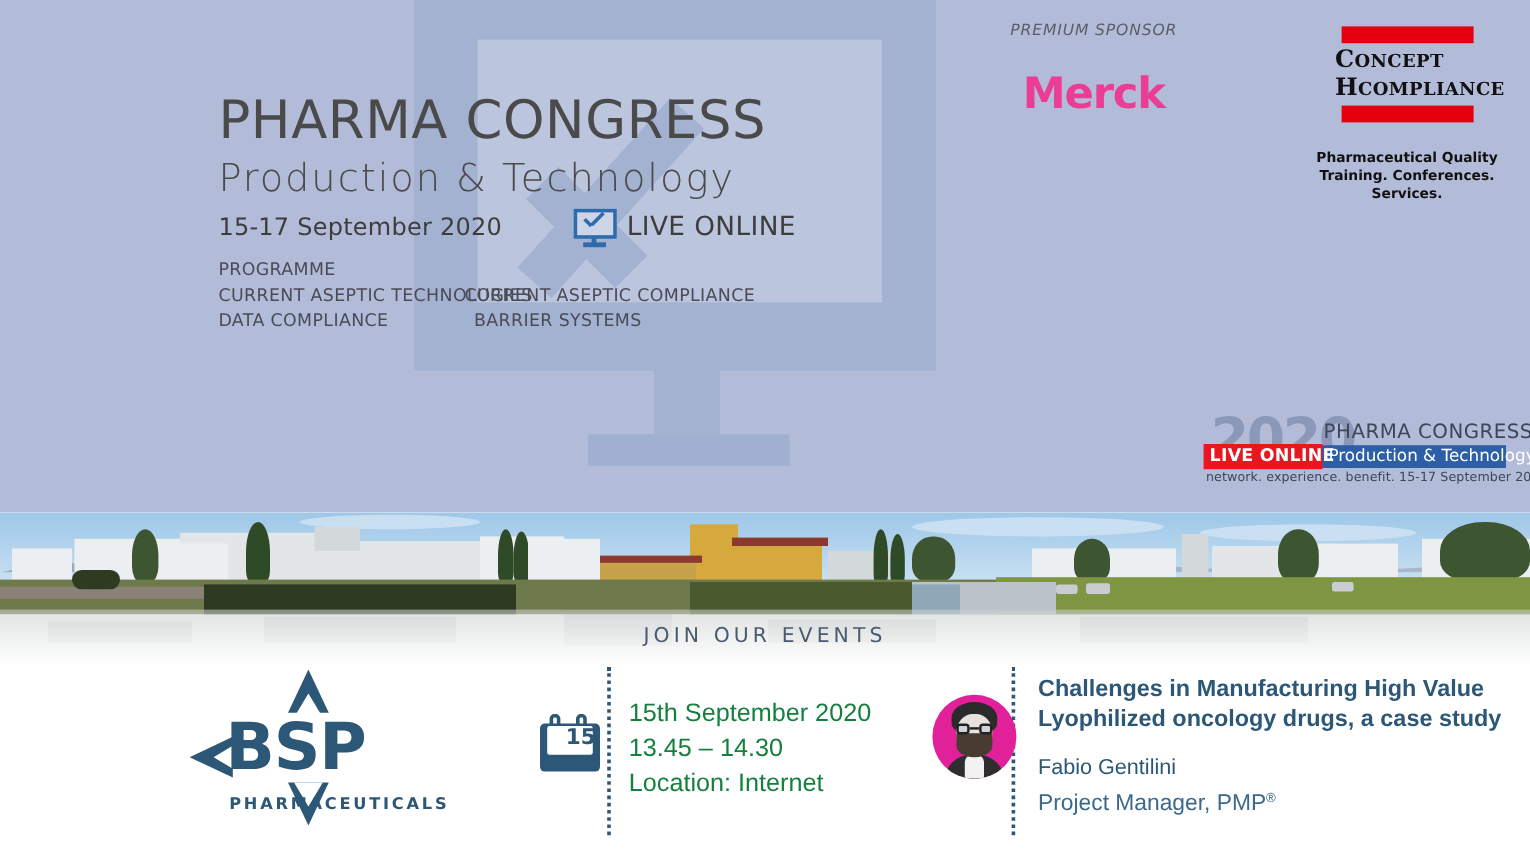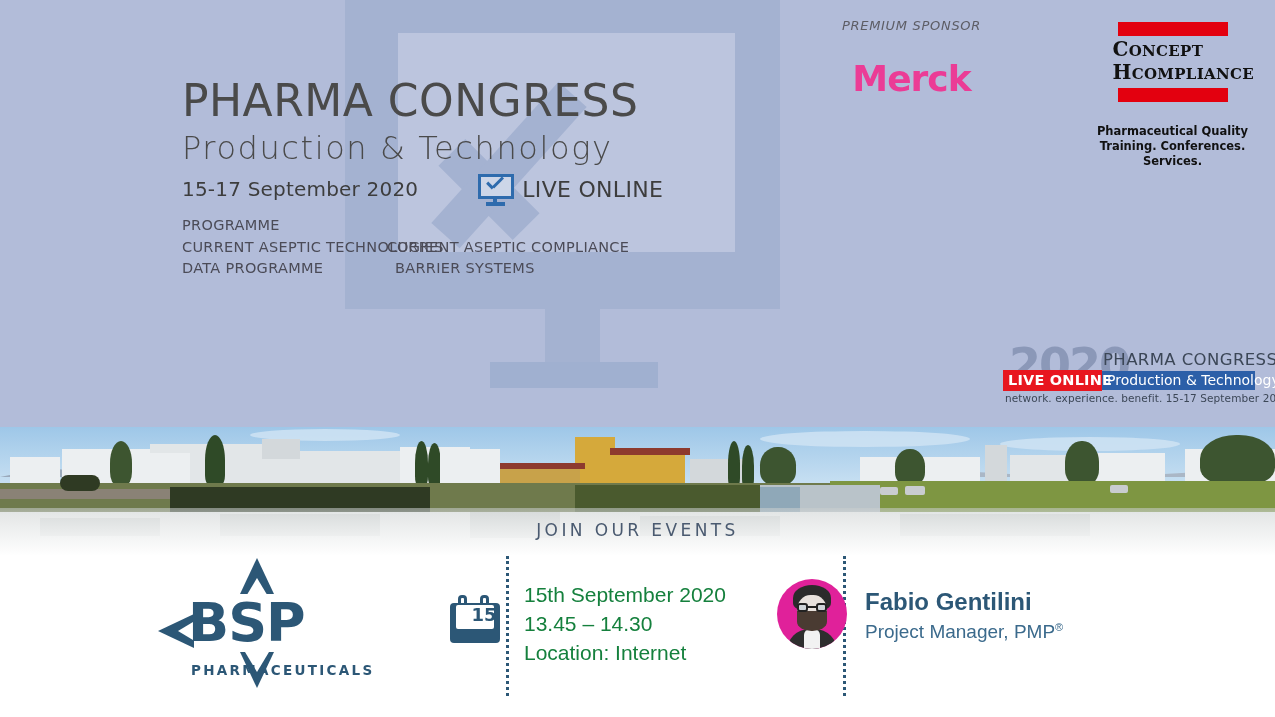--- a/index.html
+++ b/index.html
@@ -137,21 +137,21 @@
   .avatar .face{position:absolute;left:20px;top:16px;width:30px;height:34px;background:#e8e2dd;border-radius:45% 45% 48% 48%;}
   .avatar .beard{position:absolute;left:20px;top:32px;width:30px;height:20px;background:#4a3b32;border-radius:0 0 48% 48%;}
   .avatar .gl{position:absolute;top:24px;width:11px;height:9px;border:2px solid #222;border-radius:3px;box-sizing:border-box;background:#cfd4d8;}
   .avatar .gl.l{left:20px;} .avatar .gl.r{left:39px;}
   .avatar .glb{position:absolute;left:31px;top:27px;width:8px;height:2px;background:#222;}
   .avatar .body{position:absolute;left:10px;top:50px;width:50px;height:22px;background:#2e2e2e;border-radius:22px 22px 0 0;}
   .avatar .shirt{position:absolute;left:27px;top:50px;width:16px;height:20px;background:#f2f2f2;border-radius:6px 6px 0 0;}
 
   .talk{position:absolute;left:865px;top:6px;width:400px;}
   .talk .tt{font-family:"Liberation Sans", sans-serif;font-weight:700;font-size:19.5px;color:#2c5776;line-height:25px;}
-  .talk .nm{margin-top:27px;font-family:"Liberation Sans", sans-serif;font-weight:700;font-size:24px;color:#2c5776;line-height:25px;}
+  .talk .nm{margin-top:15px;font-family:"Liberation Sans", sans-serif;font-weight:400;font-size:18px;color:#2c5776;line-height:25px;}
   .talk .ro{font-family:"Liberation Sans", sans-serif;font-size:19px;color:#3b6a8c;line-height:26px;}
   .talk .ro sup{font-size:11px;vertical-align:super;}
 </style>
 </head>
 <body>
 
 <div id="stage">
 
   <div class="header">
     <div class="mon-body"></div>
@@ -182,21 +182,21 @@
 
     <div class="prog">
       <div class="row">
           <div class="c1">PROGRAMME</div>
         </div>
       <div class="row">
         <div class="c1">CURRENT ASEPTIC TECHNOLOGIES</div>
         <div class="c2">CURRENT ASEPTIC COMPLIANCE</div>
       </div>
       <div class="row">
-        <div class="c1">DATA PROGRAMME</div>
+        <div class="c1">DATA COMPLIANCE</div>
         <div class="c2" style="padding-left:8px">BARRIER SYSTEMS</div>
       </div>
     </div>
 
     <div class="sponsor">
       <div class="sponsor-label">PREMIUM SPONSOR</div>
       <div class="merck">Merck</div>
     </div>
 
     <div class="ch-logo">
@@ -314,20 +314,24 @@
 
     <div class="when">
       <div>15th September 2020</div>
       <div>13.45 – 14.30</div>
       <div>Location: Internet</div>
     </div>
 
     <div class="divider div2"></div>
 
     <div class="talk">
+      <div class="tt">
+        <div>Challenges in Manufacturing High Value</div>
+        <div>Lyophilized oncology drugs, a case study</div>
+      </div>
       <div class="nm">Fabio Gentilini</div>
       <div class="ro"><span>Project Manager, PMP</span><sup>®</sup></div>
     </div>
   </div>
 
   <div class="avatar">
     <div class="body"></div>
     <div class="shirt"></div>
     <div class="hair"></div>
     <div class="face"></div>

